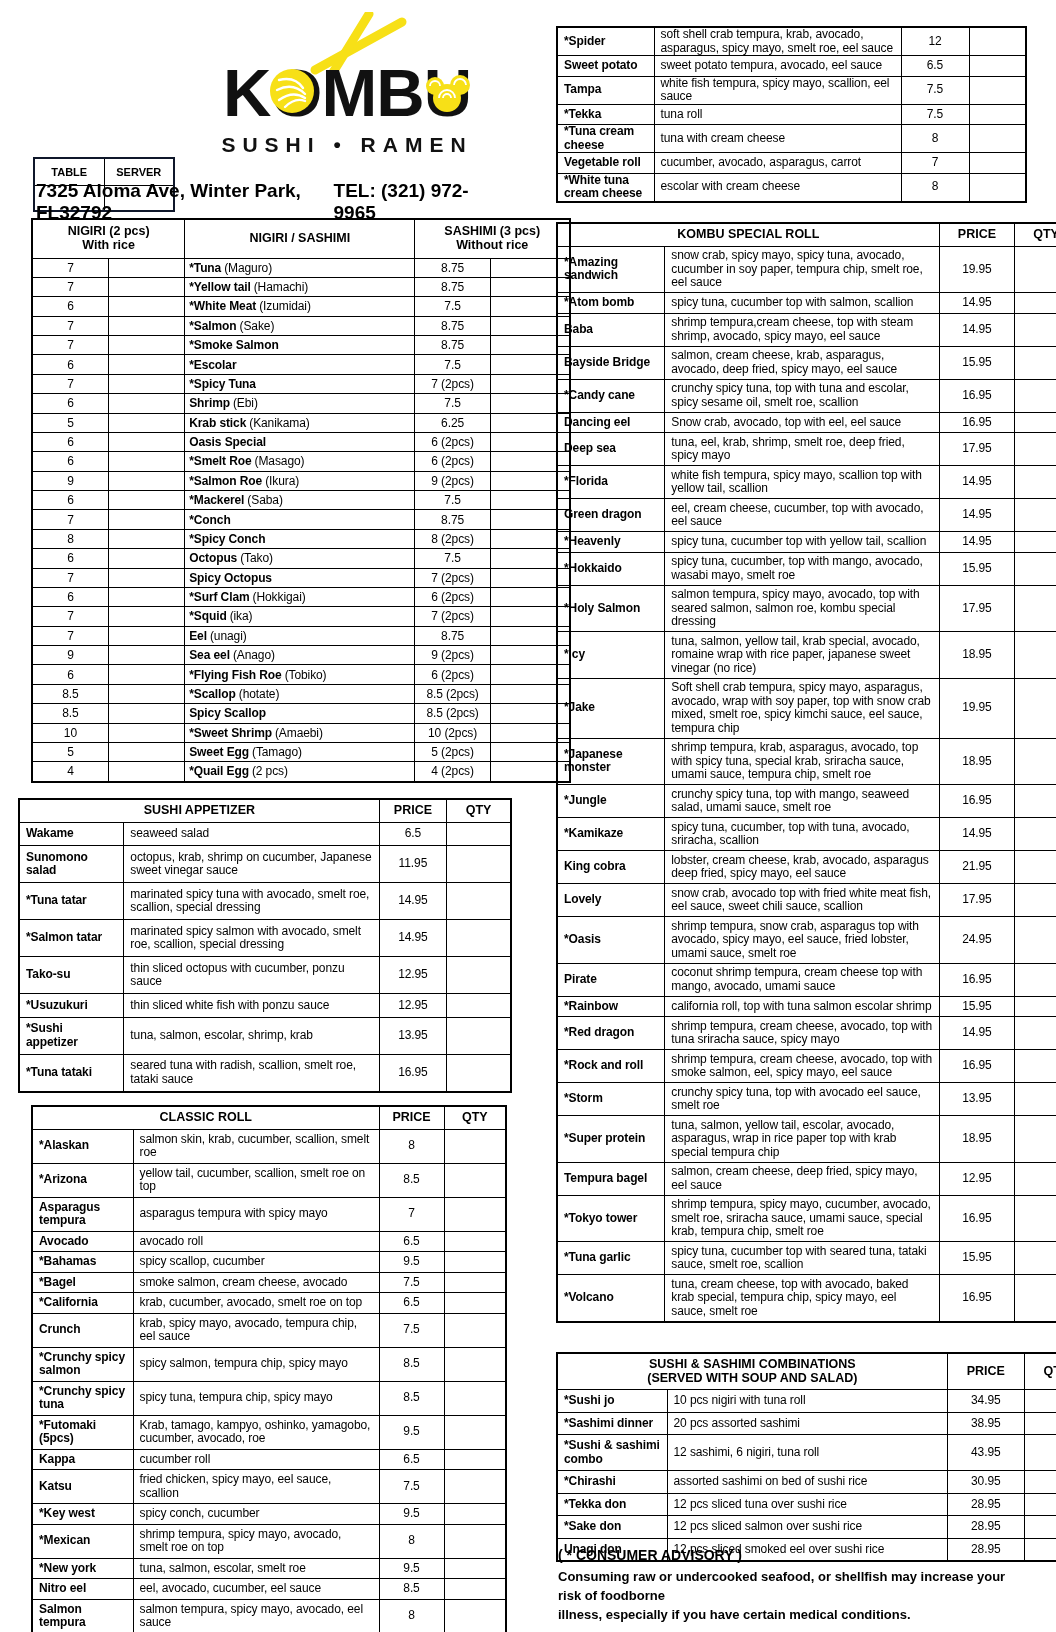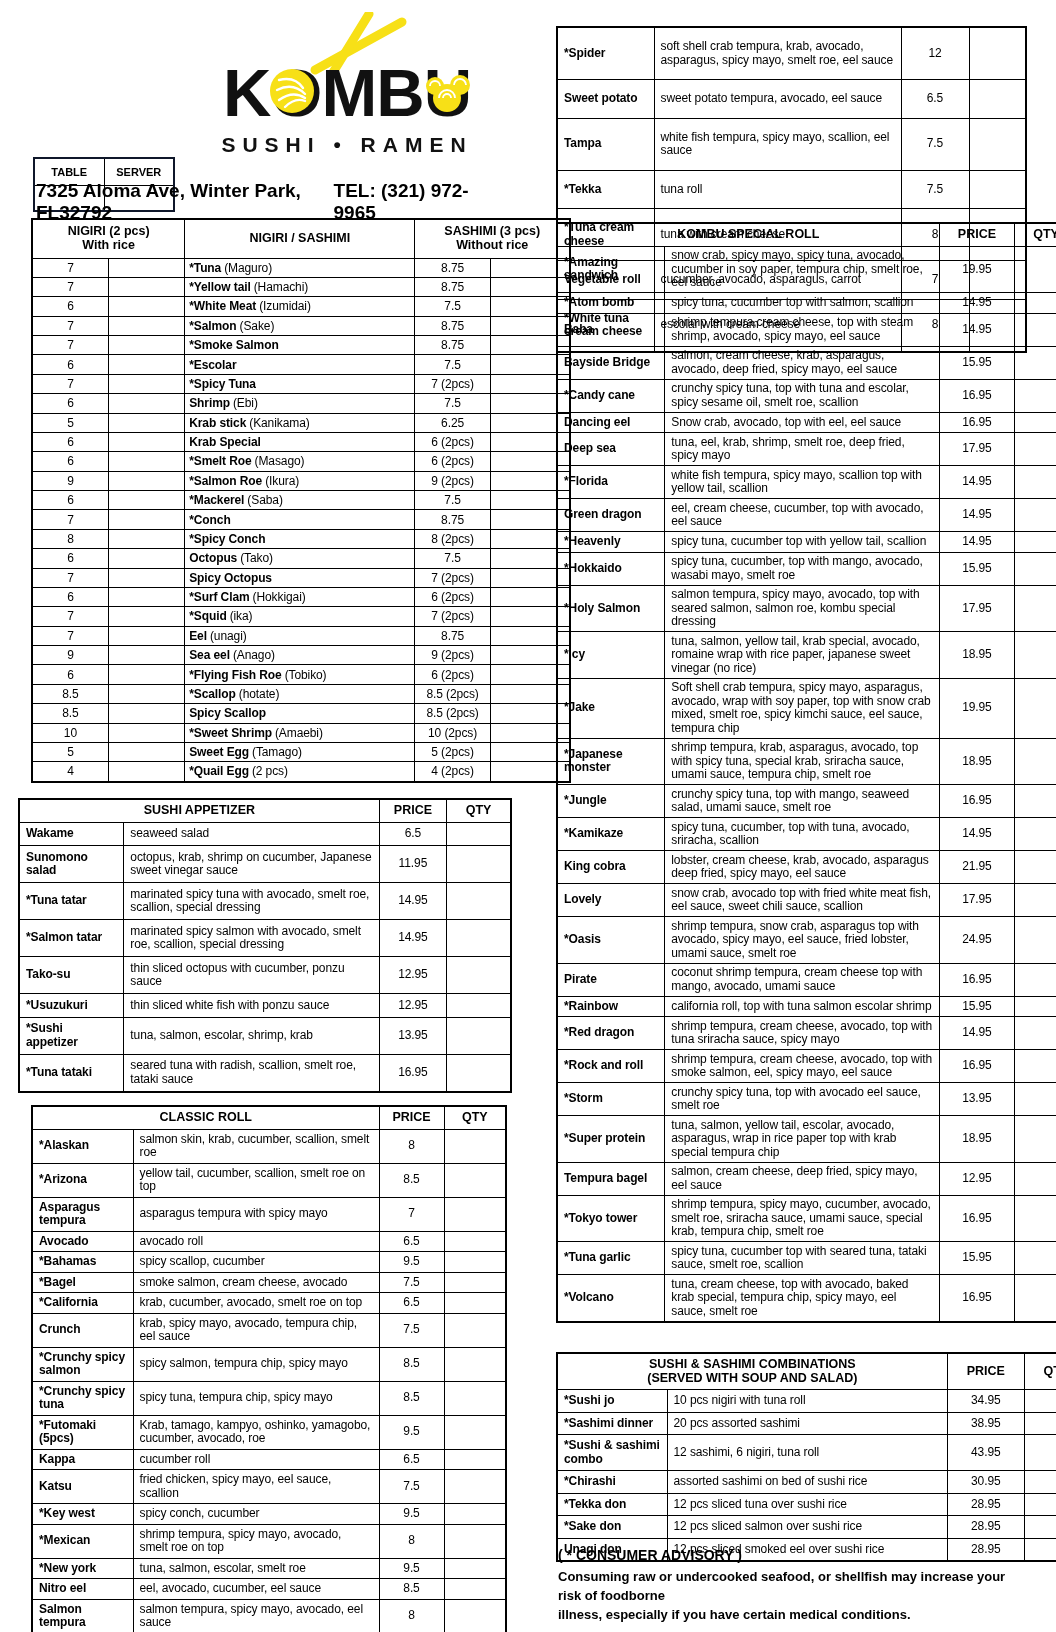--- a/index.html
+++ b/index.html
@@ -30,21 +30,21 @@
   .menu td.c { text-align:center; padding:3px 2px; }
   .b { font-weight:bold; }
   .note { margin-left:3px; }
   .desc { }
 
   .nigiri td { padding:2.2px 4px; line-height:14px; }
   .nigiri td.c { padding:2.2px 2px; }
   .app td { padding:4.5px 6px; }
   .kombu td { padding:2.5px 6px; }
   .combos td { padding:4px 6px; }
-  .cont td { padding:12px 6px; }
+  .cont td { padding:0 6px; }
 
   
   .advisory { font-size:13px; font-weight:bold; line-height:19px; }
   .advisory .t1 { font-size:14px; margin-bottom:2px; }
 
   
   .logo-sub { letter-spacing:7px; font-weight:bold; }
 </style>
 </head>
 <body>
@@ -193,21 +193,21 @@
           <td class="c">5</td>
           <td></td>
           <td><span class="b">Krab stick</span><span class="note">(Kanikama)</span></td>
           <td class="c">6.25</td>
           <td></td>
         </tr>
 
         <tr>
           <td class="c">6</td>
           <td></td>
-          <td><span class="b">Krab Special</span><span class="note"></span></td>
+          <td><span class="b">Oasis Special</span><span class="note"></span></td>
           <td class="c">6 (2pcs)</td>
           <td></td>
         </tr>
 
         <tr>
           <td class="c">6</td>
           <td></td>
           <td><span class="b">*Smelt Roe</span><span class="note">(Masago)</span></td>
           <td class="c">6 (2pcs)</td>
           <td></td>

